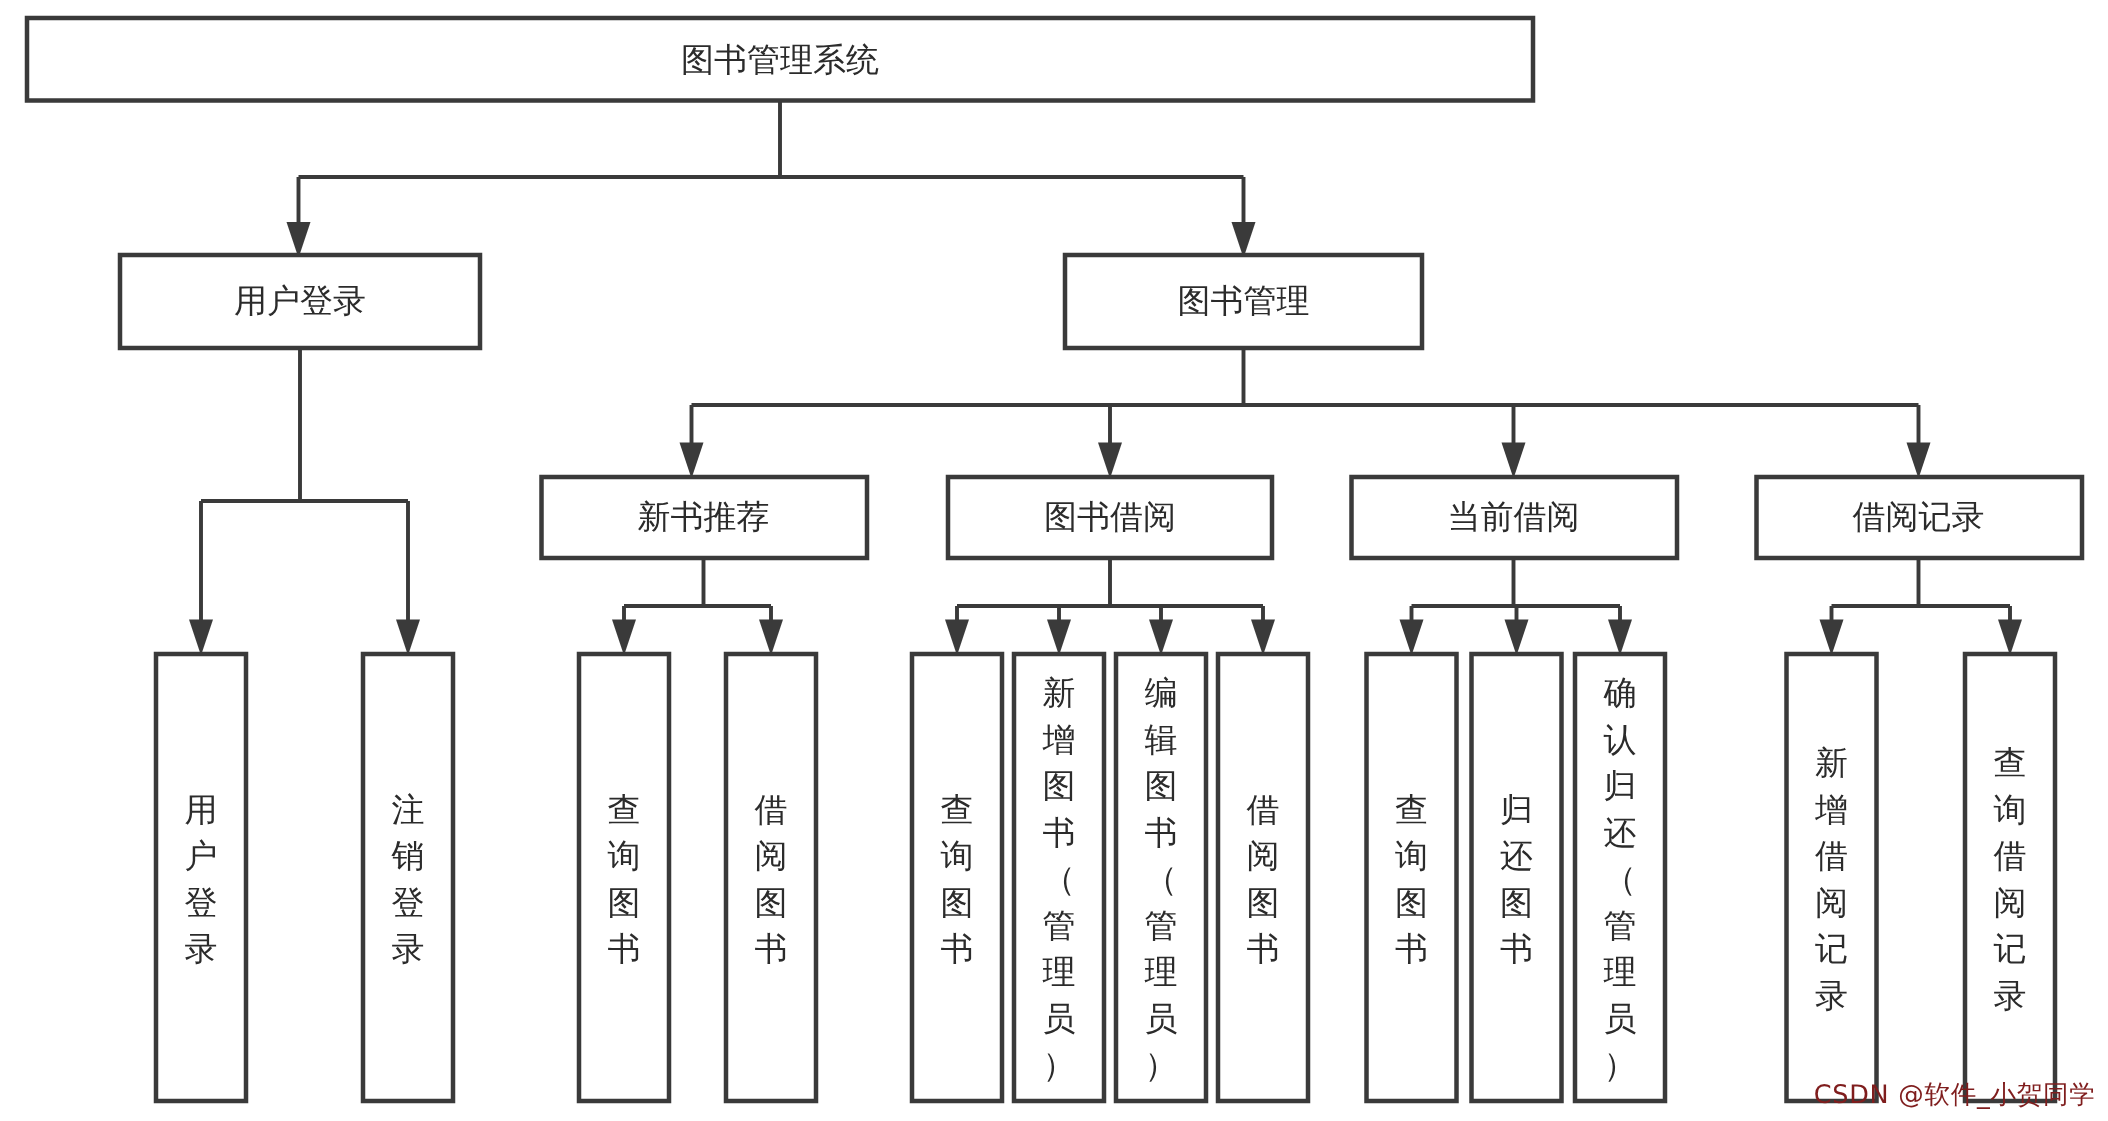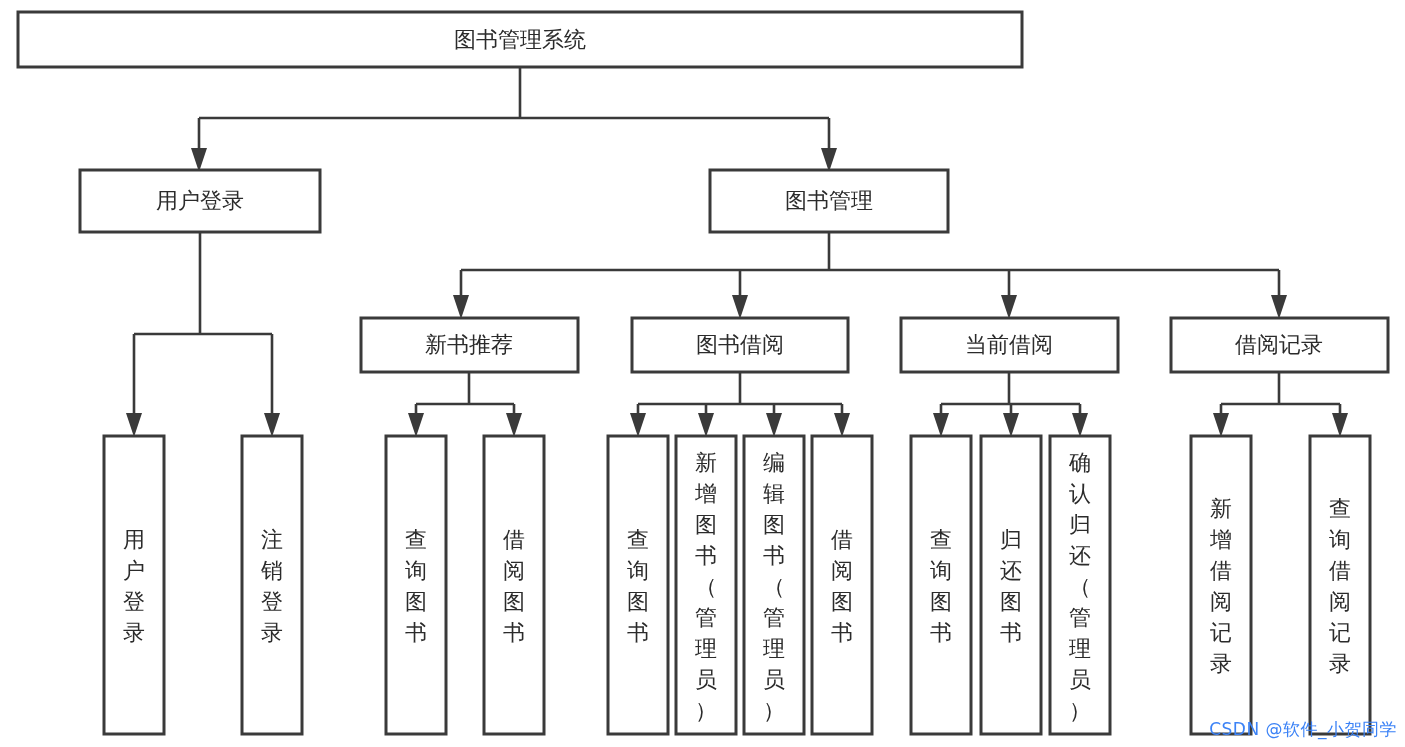--- a/index.html
+++ b/index.html
@@ -45,21 +45,21 @@
   }
   .arrow-head {
     fill: #3a3a3a;
     stroke: none;
   }
   .watermark {
     position: absolute;
     right: 8px;
     bottom: 6px;
     font-size: 17px;
-    color: #3b82f6;
+    color: #7f1d1d;
     letter-spacing: 0.5px;
     font-family: "DejaVu Sans", "Liberation Sans", sans-serif;
     white-space: nowrap;
     pointer-events: none;
   }
   
 </style>
 </head>
 <body>
 

